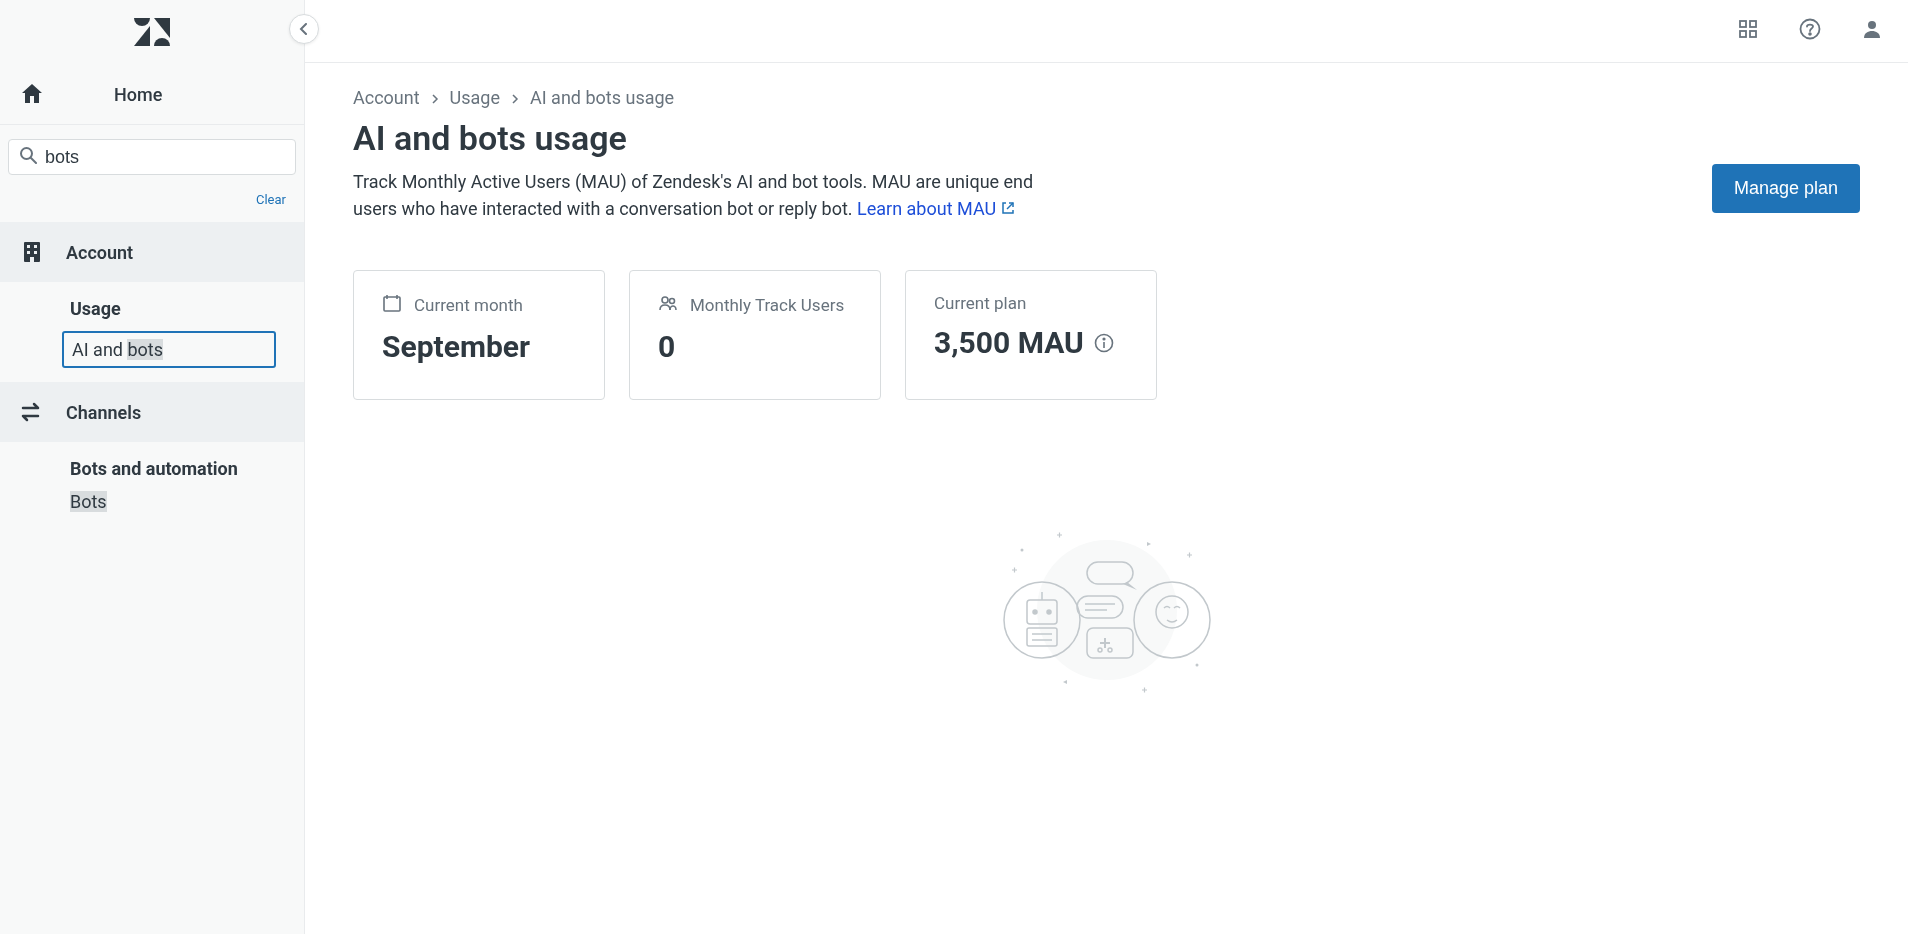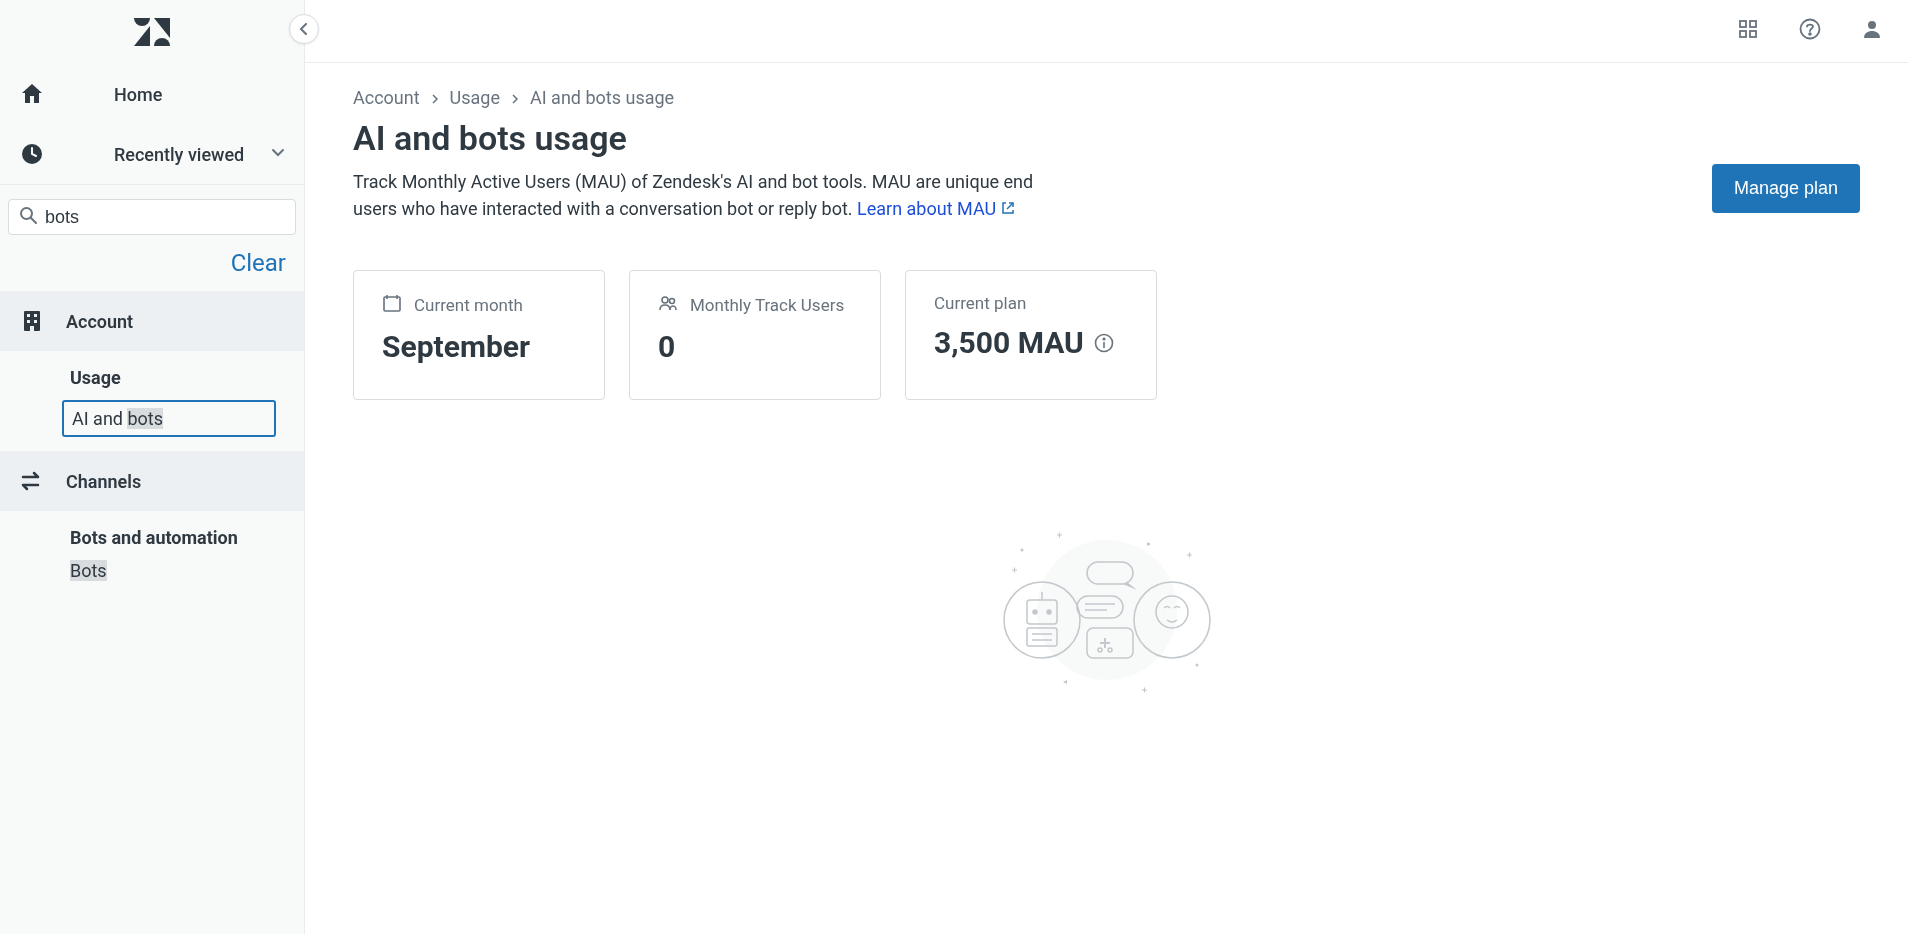--- a/index.html
+++ b/index.html
@@ -98,21 +98,21 @@
       font-size: 18px;
       flex: 1;
       color: #2f3941;
     }
     .clear-wrap {
       text-align: right;
       padding: 14px 18px 14px 0;
     }
     .clear-link {
       color: #1f73b7;
-      font-size: 24px;
+      font-size: 13px;
       cursor: pointer;
     }
     .category-item {
       display: flex;
       align-items: center;
       padding: 16px 18px;
       gap: 20px;
       background: #edf0f2;
       cursor: pointer;
     }
@@ -285,34 +285,20 @@
 
   <div class="nav-item">
     <span class="icon">
       <svg width="24" height="24" viewBox="0 0 24 24" fill="#2f3941">
         <path d="M12 2 L2 11 L5 11 L5 21 L10 21 L10 14 L14 14 L14 21 L19 21 L19 11 L22 11 Z"></path>
       </svg>
     </span>
     <span class="label">Home</span>
   </div>
 
-  <div class="nav-item">
-    <span class="icon">
-      <svg width="24" height="24" viewBox="0 0 24 24" fill="#2f3941">
-        <circle cx="12" cy="12" r="10"></circle>
-        <path d="M12 6 L12 12 L16 14" stroke="#f8f9f9" stroke-width="2" fill="none" stroke-linecap="round"></path>
-      </svg>
-    </span>
-    <span class="label">Recently viewed</span>
-    <span class="nav-chevron">
-      <svg width="16" height="16" viewBox="0 0 16 16">
-          <path d="M3 6 L8 11 L13 6" stroke="#68737d" stroke-width="2" fill="none" stroke-linecap="round"></path>
-        </svg>
-    </span>
-  </div>
 
   <div class="nav-divider"></div>
 
   <div class="search-wrap">
     <div class="search-box">
       <span>
         <svg width="18" height="18" viewBox="0 0 18 18" fill="none" stroke="#68737d" stroke-width="2">
           <circle cx="7.5" cy="7.5" r="5.5"></circle>
             <line x1="12" y1="12" x2="17" y2="17" stroke-linecap="round"></line>
         </svg>

